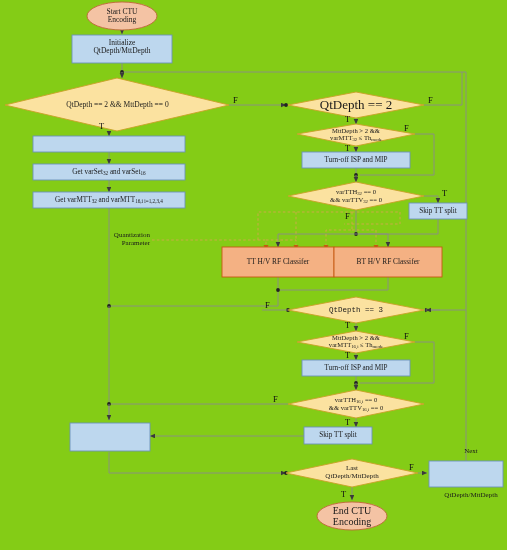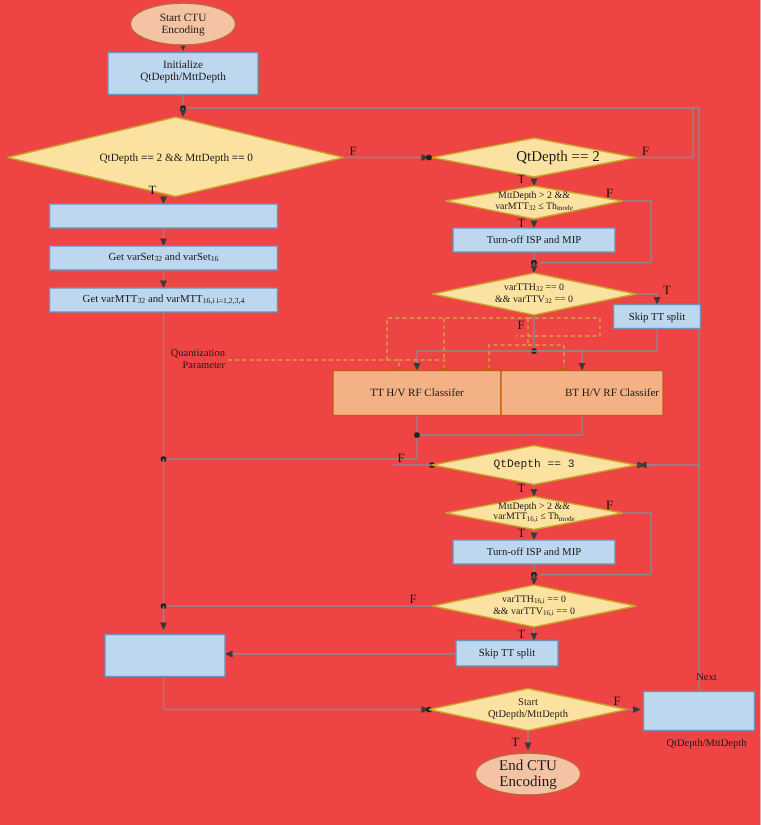--- a/index.html
+++ b/index.html
@@ -4,21 +4,21 @@
 <style>
   html, body {
     margin: 0;
     padding: 0;
     background: #ffffff;
   }
   #canvas {
     position: relative;
     width: 507px;
     height: 550px;
-    background: #ef4444;
+    background: #84cc16;
     font-family: "Liberation Serif", "DejaVu Serif", serif;
     overflow: hidden;
   }
   svg.layer {
     position: absolute;
     top: 0; left: 0;
     width: 507px;
     height: 550px;
   }
   .node-text {
@@ -228,21 +228,21 @@
       <span>Get </span><span class="it">varSet</span><span class="sub it">32</span><span> and </span><span class="it">varSet</span><span class="sub it">16</span>
     </span>
   </div>
 
   <div class="node-text" style="left:33px; top:192px; width:152px; height:16px; font-size:7.2px;">
     <span>
       <span>Get </span><span class="it">varMTT</span><span class="sub it">32</span><span> and </span><span class="it">varMTT</span><span class="sub it">16,i</span><span class="sub"> i=1,2,3,4</span>
     </span>
   </div>
 
-  <div class="node-text" style="left:322px; top:98px; width:100px; height:14px; font-size:10px;align-items:center;">
+  <div class="node-text" style="left:306px; top:98px; width:100px; height:14px; font-size:13px;align-items:center;">
     <span>QtDepth == 2</span>
   </div>
 
   <div class="node-text" style="left:306px; top:125px; width:100px; height:19px; font-size:6.6px; flex-direction:column;">
     <span>MttDepth &gt; 2 &amp;&amp;</span>
     <span>
       <span class="it">varMTT</span><span class="sub it">32</span><span> ≤ </span><span class="it">Th</span><span class="sub it">mode</span>
     </span>
   </div>
 
@@ -264,21 +264,21 @@
   </div>
 
   <div class="node-text" style="left:148px; top:231px; width:2px; height:18px; font-size:7px; flex-direction:column; align-items:flex-end; justify-content:center;">
     <span style="white-space:nowrap;">Quantization</span>
     <span style="white-space:nowrap;">Parameter</span>
   </div>
 
   <div class="node-text" style="left:222px; top:247px; width:112px; height:30px; font-size:7.4px;text-align:right;">
     <span>TT H/V RF Classifer</span>
   </div>
-  <div class="node-text" style="left:334px; top:247px; width:108px; height:30px; font-size:7.4px;padding-left:20px;">
+  <div class="node-text" style="left:334px; top:247px; width:108px; height:30px; font-size:7.4px;">
     <span>BT H/V RF Classifer</span>
   </div>
 
   <div class="node-text" style="left:306px; top:303px; width:100px; height:14px; font-size:7.5px;font-family:Liberation Mono, monospace;">
     <span>QtDepth == 3</span>
   </div>
 
   <div class="node-text" style="left:306px; top:332px; width:100px; height:19px; font-size:6.6px; flex-direction:column;">
     <span>MttDepth &gt; 2 &amp;&amp;</span>
     <span>
@@ -298,21 +298,21 @@
       <span>&amp;&amp; </span><span class="it">varTTV</span><span class="sub it">16,i</span><span> == 0</span>
     </span>
   </div>
 
   <div class="node-text" style="left:304px; top:427px; width:68px; height:17px; font-size:7.2px;">
     <span>Skip TT split</span>
   </div>
 
 
   <div class="node-text" style="left:302px; top:463px; width:100px; height:20px; font-size:7px; flex-direction:column;">
-    <span>Start</span>
+    <span>Last</span>
     <span>QtDepth/MttDepth</span>
   </div>
 
   <div class="node-text" style="left:429px; top:461px; width:84px; height:26px; font-size:7px; flex-direction:column;gap:36px;">
     <span>Next</span>
     <span>QtDepth/MttDepth</span>
   </div>
 
   <div class="node-text" style="left:317px; top:502px; width:70px; height:28px; font-size:10px; flex-direction:column;">
     <span>End CTU</span>

